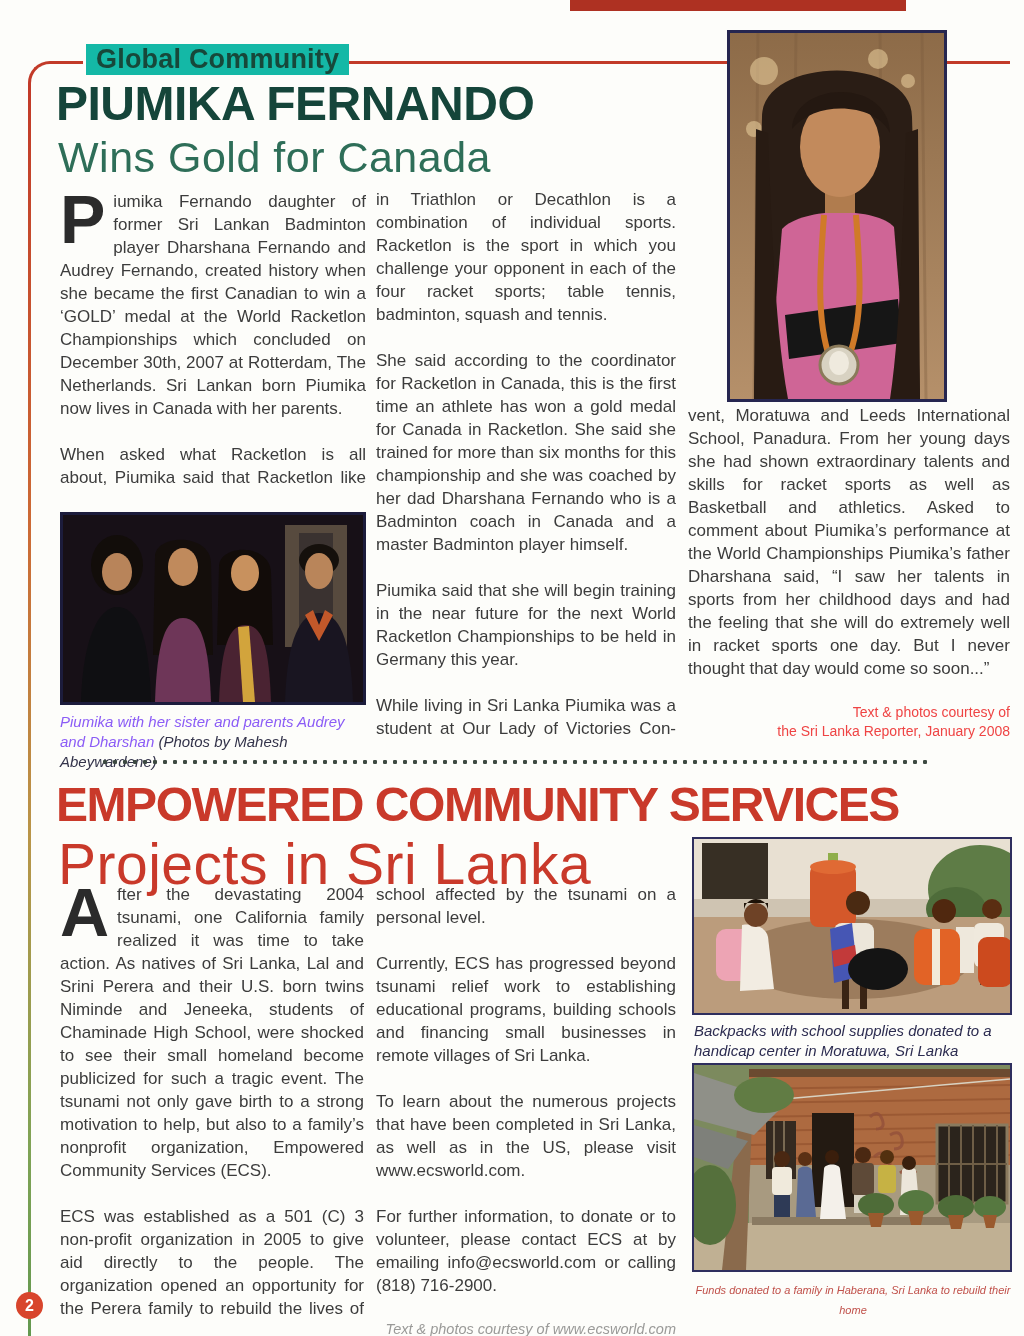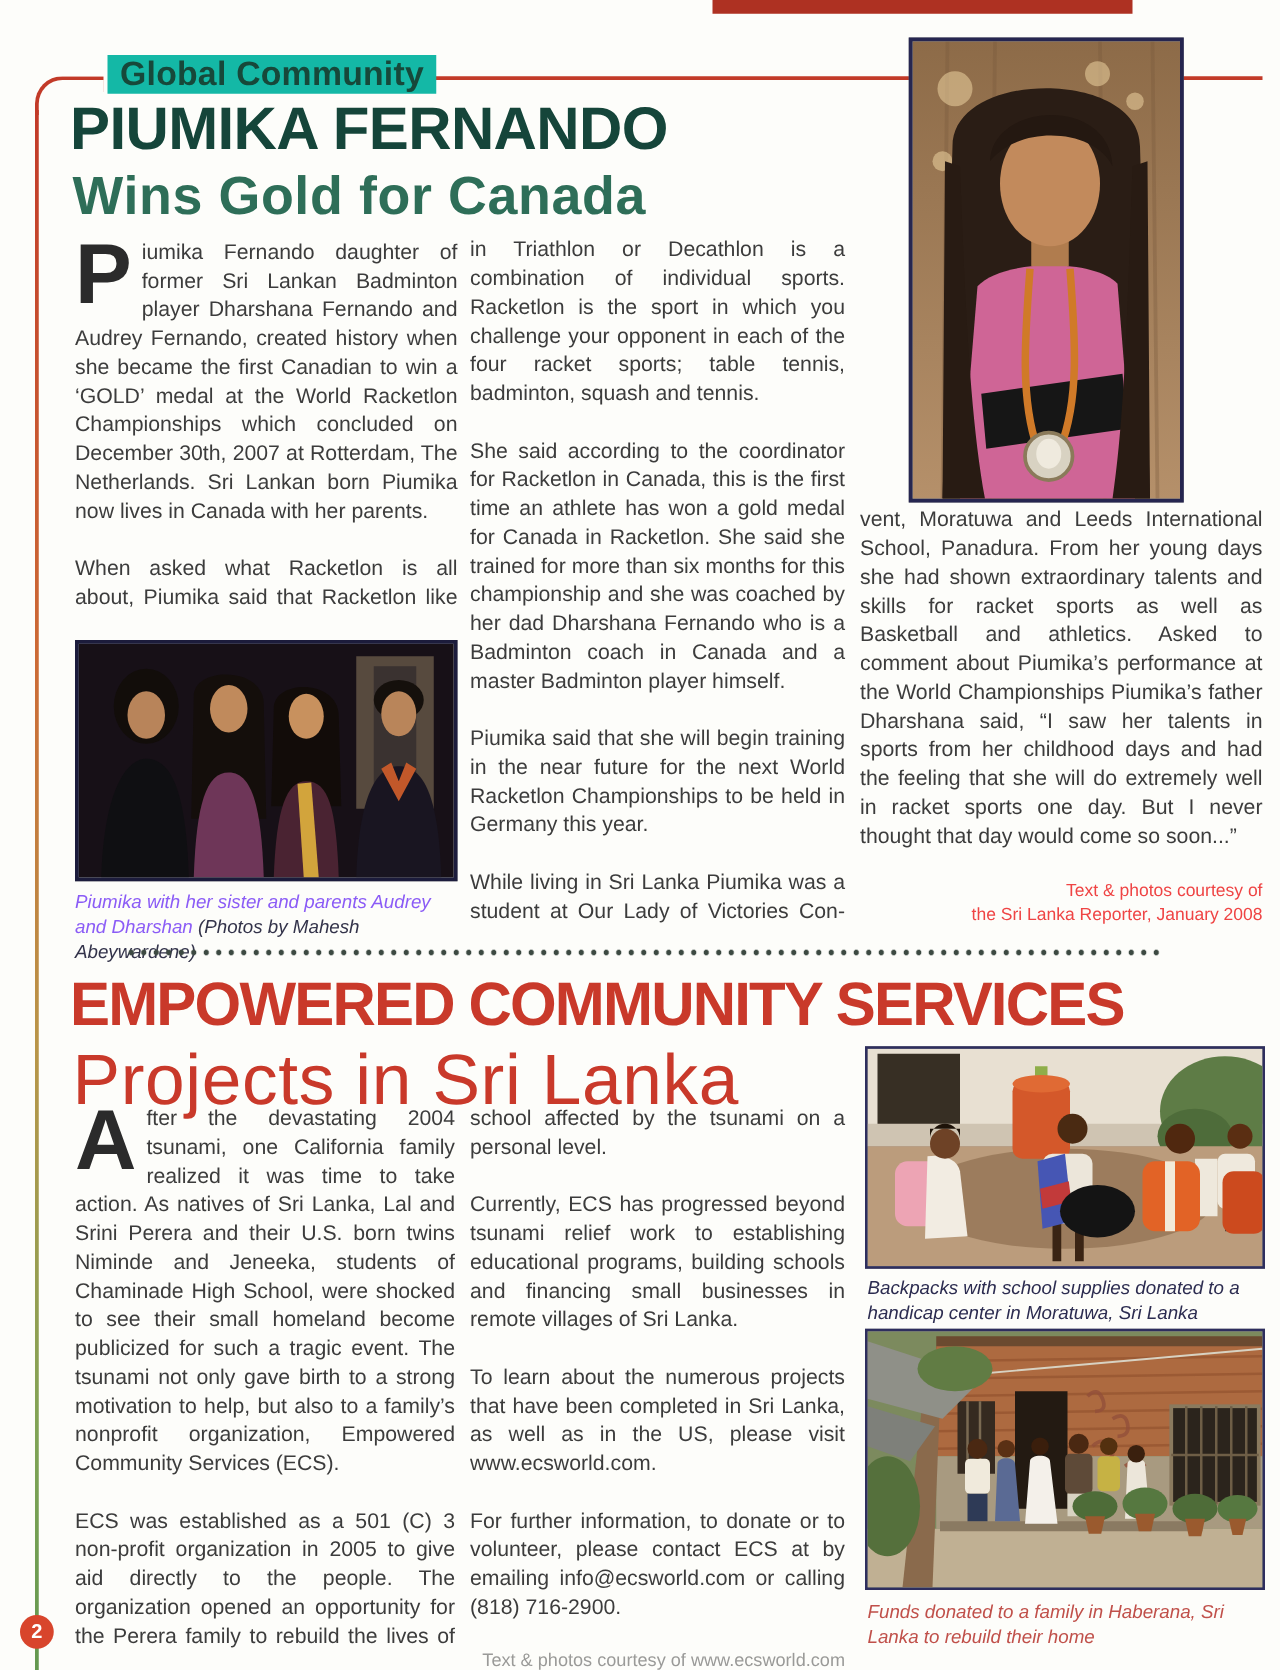--- a/index.html
+++ b/index.html
@@ -16,21 +16,21 @@
     background:linear-gradient(#c23a28 0%,#cc6a35 35%,#b99548 60%,#7fa355 85%,#63984f 100%);}
   .header-line{position:absolute;left:320px;top:61px;width:690px;height:3px;background:#c23a28;z-index:1;}
   .section-label{position:absolute;left:86px;top:44px;font-size:27px;font-weight:600;
     color:#17483a;letter-spacing:.2px;z-index:2;background:#14b8a6;padding:0 10px;}
   .divider{position:absolute;left:100px;top:759px;width:832px;height:6px;
     background-image:radial-gradient(circle,#3d4a42 2px,transparent 2.4px);
     background-size:10px 6px;background-repeat:repeat-x;}
   
   .a1-title{position:absolute;left:56px;top:76px;margin:0;font-size:48px;font-weight:bold;
     color:#15453a;letter-spacing:-.5px;}
-  .a1-subtitle{position:absolute;left:58px;top:133px;font-size:43px;font-weight:700;
+  .a1-subtitle{position:absolute;left:58px;top:133px;font-size:43px;font-weight:400;
     color:#2e6e58;letter-spacing:.5px;}
   .a2-title{position:absolute;left:56px;top:776px;margin:0;font-size:49px;font-weight:bold;
     color:#c9392a;letter-spacing:-1.5px;transform:scaleX(.98);transform-origin:left;}
   .a2-subtitle{position:absolute;left:58px;top:831px;font-size:57px;font-weight:300;
     color:#c9392a;letter-spacing:.5px;}
   
   .col{position:absolute;}
   .a1c1{left:60px;top:190px;width:306px;}
   .a1c2{left:376px;top:188px;width:300px;}
   .a1c3{left:688px;top:404px;width:322px;}
@@ -39,25 +39,25 @@
   .body{margin:0 0 23px;font-size:17px;line-height:23px;text-align:justify;color:#3c3c3c;}
   .cont{text-align-last:justify;}
   .dropcap{float:left;font-size:68px;line-height:54px;padding:2px 8px 0 0;
     font-weight:bold;color:#2b2b2b;}
   
   .caption{font-style:italic;font-size:15px;line-height:20px;margin-top:7px;}
   .cap-red{color:#8b5cf6;}
   .cap-dark{color:#33334a;}
   .credit-teal{margin-top:8px;text-align:right;font-size:14px;
     line-height:19px;color:#ef4444;}
-  .credit-gray{margin-top:2px;text-align:right;font-size:14.5px;color:#9a9a98;}
+  .credit-gray{margin-top:2px;text-align:right;font-style:italic;font-size:14.5px;color:#9a9a98;}
   .cap-navy{position:absolute;left:694px;width:318px;color:#2c2c50;font-style:italic;
     font-size:15px;line-height:20px;}
   .cap-red2{position:absolute;left:694px;width:318px;color:#c0504a;font-style:italic;
-    font-size:15px;line-height:20px;}
+    font-size:11px;line-height:20px;text-align:center;}
   
   .photo{box-sizing:border-box;overflow:hidden;background:#888;}
   .photo svg{display:block;}
   .photo-girl{position:absolute;left:727px;top:30px;width:220px;height:372px;
     border:3px solid #262650;z-index:2;}
   .photo-family{width:306px;height:193px;border:3px solid #1c1c3c;margin-top:10px;}
   .photo-backpacks{position:absolute;left:692px;top:837px;width:320px;height:178px;
     border:2px solid #2e2e5e;}
   .photo-house{position:absolute;left:692px;top:1063px;width:320px;height:209px;
     border:2px solid #2e2e5e;}

